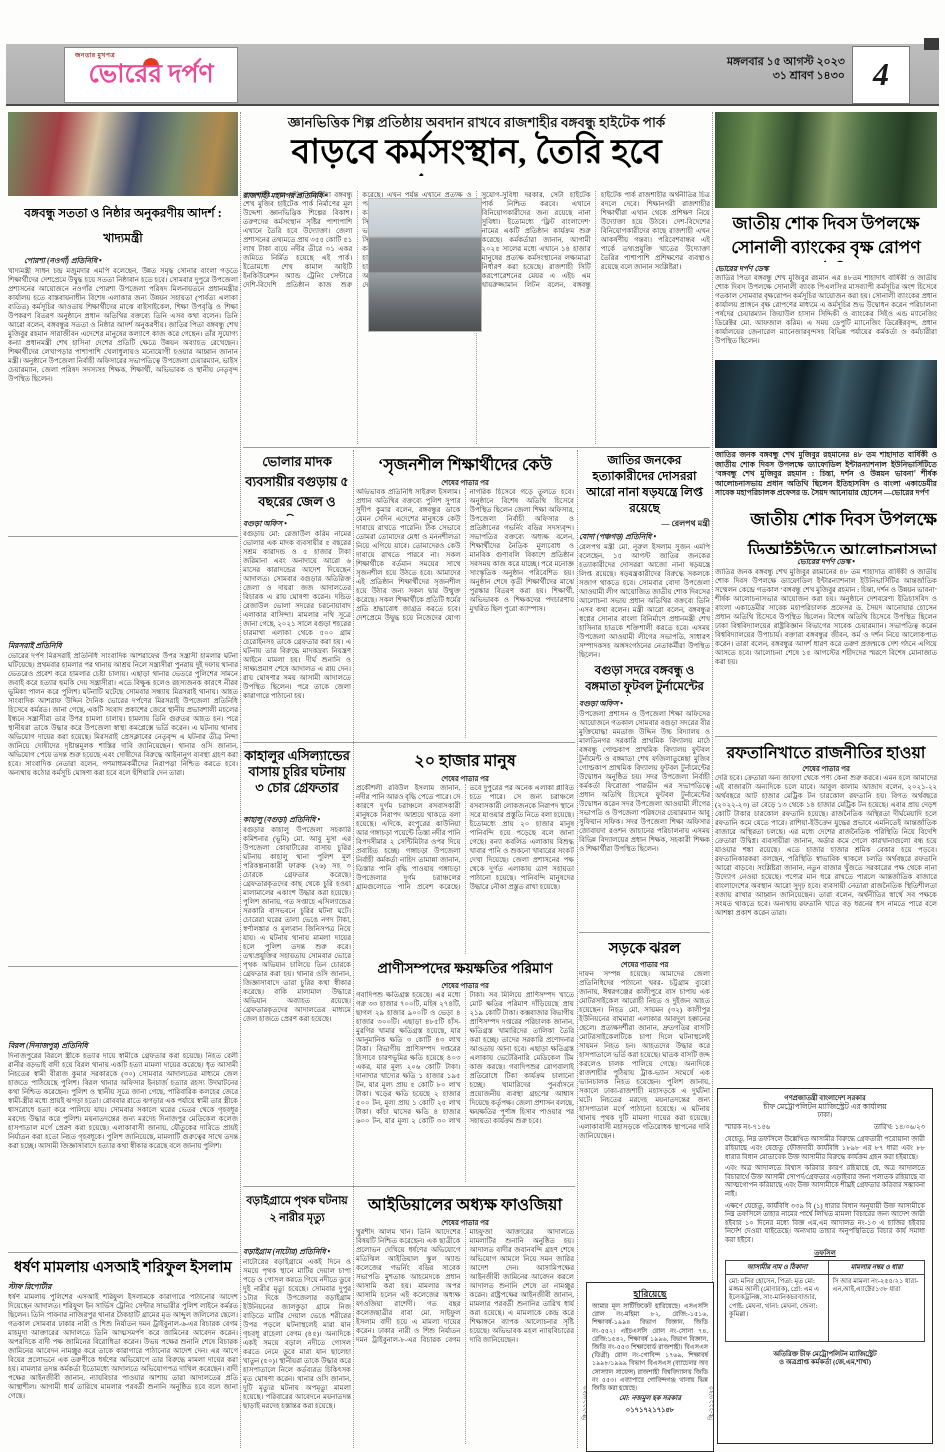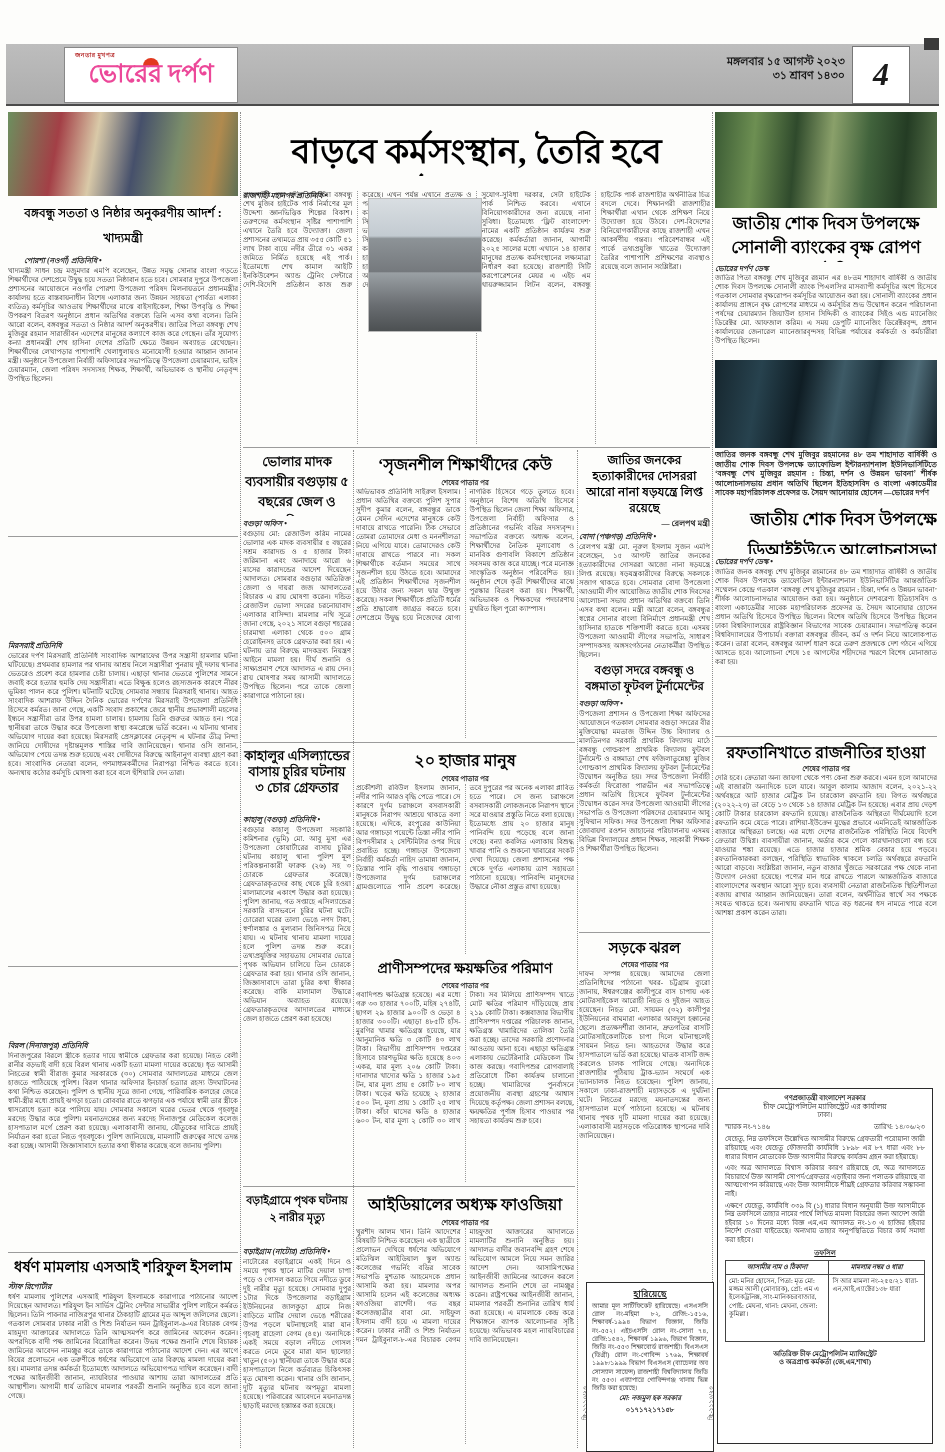--- a/index.html
+++ b/index.html
@@ -78,20 +78,21 @@
 
   <div class="abs hline" style="left:8px;top:966px;width:230px;"></div>
   <div class="abs byline" style="left:8px;top:1040px;width:230px;height:10px;">বিরল (দিনাজপুর) প্রতিনিধি</div>
   <div class="abs body" style="left:8px;top:1052px;width:230px;height:196px;">দিনাজপুরের বিরলে স্ত্রীকে হত্যার দায়ে স্বামীকে গ্রেফতার করা হয়েছে। নিহত বেলী রানীর বড়ভাই বাদী হয়ে বিরল থানায় একটি হত্যা মামলা দায়ের করেছে। ধৃত আসামী নিহতের স্বামী বীরাজ কুমার সরকারকে (৩০) সোমবার আদালতের মাধ্যমে জেল হাজতে পাঠিয়েছে পুলিশ। বিরল থানার অফিসার ইনচার্জ হত্যার রহস্য উদঘাটনের কথা নিশ্চিত করেছেন। পুলিশ ও স্থানীয় সূত্রে জানা গেছে, পারিবারিক কলহের জেরে স্বামী-স্ত্রীর মধ্যে প্রায়ই ঝগড়া হতো। রোববার রাতে ঝগড়ার এক পর্যায়ে স্বামী তার স্ত্রীকে শ্বাসরোধে হত্যা করে পালিয়ে যায়। সোমবার সকালে ঘরের ভেতর থেকে গৃহবধূর মরদেহ উদ্ধার করে পুলিশ। ময়নাতদন্তের জন্য মরদেহ দিনাজপুর মেডিকেল কলেজ হাসপাতাল মর্গে প্রেরণ করা হয়েছে। এলাকাবাসী জানায়, যৌতুকের দাবিতে প্রায়ই নির্যাতন করা হতো নিহত গৃহবধূকে। পুলিশ জানিয়েছে, মামলাটি গুরুত্বের সাথে তদন্ত করা হচ্ছে। আসামী জিজ্ঞাসাবাদে হত্যার কথা স্বীকার করেছে বলে জানায় পুলিশ।</div>
 
   <div class="abs hline" style="left:8px;top:1252px;width:230px;"></div>
   <div class="abs hl" style="left:8px;top:1257px;width:230px;height:22px;font-size:15px;line-height:21px;">ধর্ষণ মামলায় এসআই শরিফুল ইসলাম কারাগারে</div>
   <div class="abs byline" style="left:8px;top:1281px;width:230px;height:10px;">স্টাফ রিপোর্টার</div>
   <div class="abs body" style="left:8px;top:1293px;width:230px;height:151px;">ধর্ষণ মামলায় পুলিশের এসআই শরিফুল ইসলামকে কারাগারে পাঠানোর আদেশ দিয়েছেন আদালত। শরিফুল ইন সার্ভিস ট্রেনিং সেন্টার সাভারীর পুলিশ লাইনে কর্মরত ছিলেন। তিনি পাবনার নাজিরপুর থানার ঠৈকহাটি গ্রামের মৃত আব্দুল জলিলের ছেলে। গতকাল সোমবার ঢাকার নারী ও শিশু নির্যাতন দমন ট্রাইবুনাল-৬-এর বিচারক বেগম মাহমুদা আক্তারের আদালতে তিনি আত্মসমর্পণ করে জামিনের আবেদন করেন। অপরদিকে বাদী পক্ষ জামিনের বিরোধিতা করেন। উভয় পক্ষের শুনানি শেষে বিচারক জামিনের আবেদন নামঞ্জুর করে তাকে কারাগারে পাঠানোর আদেশ দেন। এর আগে বিয়ের প্রলোভনে এক তরুণীকে ধর্ষণের অভিযোগে তার বিরুদ্ধে মামলা দায়ের করা হয়। মামলার তদন্ত কর্মকর্তা ইতোমধ্যে আদালতে অভিযোগপত্র দাখিল করেছেন। বাদী পক্ষের আইনজীবী জানান, ন্যায়বিচার পাওয়ার আশায় তারা আদালতের প্রতি আস্থাশীল। আগামী ধার্য তারিখে মামলার পরবর্তী শুনানি অনুষ্ঠিত হবে বলে জানা গেছে।</div>
 
+  <div class="abs kicker" style="left:243px;top:112px;width:467px;height:18px;">জ্ঞানভিত্তিক শিল্প প্রতিষ্ঠায় অবদান রাখবে রাজশাহীর বঙ্গবন্ধু হাইটেক পার্ক</div>
   <div class="abs hl" style="left:243px;top:130px;width:467px;height:46px;font-size:34px;line-height:44px;">বাড়বে কর্মসংস্থান, তৈরি হবে উদ্যোক্তা</div>
   <div class="abs byline" style="left:243px;top:182px;width:110px;height:10px;margin-top:8px;">রাজশাহী মহানগর প্রতিনিধি •</div>
   <div class="abs body cols4" style="left:243px;top:191px;width:467px;height:253px;">রাজশাহীর পদ্মা নদীর পাড়ঘেঁষা বঙ্গবন্ধু শেখ মুজিব হাইটেক পার্ক নির্মাণের মূল উদ্দেশ্য জ্ঞানভিত্তিক শিল্পের বিকাশ। তরুণদের কর্মসংস্থান সৃষ্টির পাশাপাশি এখানে তৈরি হবে উদ্যোক্তা। জেলা প্রশাসনের তথ্যমতে প্রায় ৩৫৫ কোটি ৫১ লাখ টাকা ব্যয়ে নদীর তীরে ৩১ একর জমিতে নির্মিত হয়েছে এই পার্ক। ইতোমধ্যে শেখ কামাল আইটি ইনকিউবেশন অ্যান্ড ট্রেনিং সেন্টারে দেশি-বিদেশি প্রতিষ্ঠান কাজ শুরু করেছে। এখন পর্যন্ত এখানে প্রত্যক্ষ ও পরোক্ষভাবে প্রায় ১২শ তরুণ-তরুণীর কর্মসংস্থান হয়েছে। এ পার্কে ১০তলা সিলিকন টাওয়ার, একটি সাবস্টেশন ভবন, অত্যাধুনিক প্রশিক্ষণ ল্যাব, সিনেপ্লেক্স ও আন্তর্জাতিক মানের কনভেনশন সেন্টার রয়েছে। বঙ্গবন্ধু হাইটেক পার্ক কর্তৃপক্ষের ব্যবস্থাপনায় ৮২ হাজার বর্গফুটের জয় সিলিকন টাওয়ারে আইটি প্রতিষ্ঠানগুলোকে জায়গা বরাদ্দ দেওয়া হচ্ছে। যে ধরণের কর্মপরিবেশ ও সুযোগ-সুবিধা দরকার, সেটা হাইটেক পার্ক নিশ্চিত করবে। এখানে বিনিয়োগকারীদের জন্য রয়েছে নানা সুবিধা। ইতোমধ্যে ‘ফ্লিট বাংলাদেশ’ নামের একটি প্রতিষ্ঠান কার্যক্রম শুরু করেছে। কর্মকর্তারা জানান, আগামী ২০২৫ সালের মধ্যে এখানে ১৪ হাজার মানুষের প্রত্যক্ষ কর্মসংস্থানের লক্ষ্যমাত্রা নির্ধারণ করা হয়েছে। রাজশাহী সিটি করপোরেশনের মেয়র এ এইচ এম খায়রুজ্জামান লিটন বলেন, বঙ্গবন্ধু হাইটেক পার্ক রাজশাহীর অর্থনীতির চিত্র বদলে দেবে। শিক্ষানগরী রাজশাহীর শিক্ষার্থীরা এখান থেকে প্রশিক্ষণ নিয়ে উদ্যোক্তা হয়ে উঠবে। দেশ-বিদেশের বিনিয়োগকারীদের কাছে রাজশাহী এখন আকর্ষণীয় গন্তব্য। পরিবেশবান্ধব এই পার্কে তথ্যপ্রযুক্তি খাতের উদ্যোক্তা তৈরির পাশাপাশি প্রশিক্ষণের ব্যবস্থাও রয়েছে বলে জানান সংশ্লিষ্টরা।</div>
   <div class="abs" style="left:368px;top:198px;width:112px;height:132px;background:#fff;padding:0;border:1px solid #bbb;">
     <div style="width:100%;height:100%;background:linear-gradient(#d9dee2 0%,#c3cbd1 28%,#8d9397 30%,#75797d 55%,#9aa0a4 56%,#6a6e72 80%,#4c5052 100%);"></div>
   </div>
 
   <div class="abs hline" style="left:243px;top:447px;width:467px;"></div>
 
   <div class="abs hl" style="left:243px;top:452px;width:108px;height:64px;font-size:13px;line-height:20px;">ভোলার মাদক ব্যবসায়ীর বগুড়ায় ৫ বছরের জেল ও জরিমানা</div>
@@ -148,21 +149,21 @@
   <div class="abs sideref" style="left:706px;top:1420px;">বি:-১১১০/২৩</div>
 
   <div class="abs photo" style="left:715px;top:112px;width:222px;height:96px;background:linear-gradient(95deg,#3a5a34 0%,#6d8f52 18%,#2f4a2c 36%,#8aa06a 52%,#41633c 68%,#243c24 84%,#58734a 100%);"></div>
   <div class="abs hl" style="left:715px;top:212px;width:222px;height:50px;font-size:17px;line-height:24px;">জাতীয় শোক দিবস উপলক্ষে সোনালী ব্যাংকের বৃক্ষ রোপণ কর্মসূচি</div>
   <div class="abs byline" style="left:715px;top:263px;width:222px;height:10px;">ভোরের দর্পণ ডেস্ক</div>
   <div class="abs body" style="left:715px;top:274px;width:222px;height:84px;">জাতির পিতা বঙ্গবন্ধু শেখ মুজিবুর রহমান এর ৪৮তম শাহাদাৎ বার্ষিকী ও জাতীয় শোক দিবস উপলক্ষে সোনালী ব্যাংক পিএলসি'র মাসব্যাপী কর্মসূচির অংশ হিসেবে গতকাল সোমবার বৃক্ষরোপন কর্মসূচির আয়োজন করা হয়। সোনালী ব্যাংকের প্রধান কার্যালয় প্রাঙ্গনে বৃক্ষ রোপণের মাধ্যমে এ কর্মসূচির শুভ উদ্বোধন করেন পরিচালনা পর্ষদের চেয়ারম্যান জিয়াউল হাসান সিদ্দিকী ও ব্যাংকের সিইও এন্ড ম্যানেজিং ডিরেক্টর মো. আফজাল করিম। এ সময় ডেপুটি ম্যানেজিং ডিরেক্টরবৃন্দ, প্রধান কার্যালয়ের জেনারেল ম্যানেজারবৃন্দসহ বিভিন্ন পর্যায়ের কর্মকর্তা ও কর্মচারীরা উপস্থিত ছিলেন।</div>
   <div class="abs photo" style="left:715px;top:360px;width:222px;height:88px;background:linear-gradient(100deg,#16262e 0%,#27424e 20%,#0f1d24 38%,#3d5a66 55%,#1b303a 70%,#4e6b77 86%,#122028 100%);"></div>
   <div class="abs caption" style="left:715px;top:450px;width:222px;height:52px;">জাতির জনক বঙ্গবন্ধু শেখ মুজিবুর রহমানের ৪৮ তম শাহাদাত বার্ষিকী ও জাতীয় শোক দিবস উপলক্ষে ড্যাফোডিল ইন্টারন্যাশনাল ইউনিভার্সিটিতে ‘বঙ্গবন্ধু শেখ মুজিবুর রহমান : চিন্তা, দর্শন ও উন্নয়ন ভাবনা’ শীর্ষক আলোচনাসভায় প্রধান অতিথি ছিলেন ইতিহাসবিদ ও বাংলা একাডেমীর সাবেক মহাপরিচালক প্রফেসর ড. সৈয়দ আনোয়ার হোসেন    —ভোরের দর্পণ</div>
 
   <div class="abs hl" style="left:715px;top:504px;width:222px;height:50px;font-size:17px;line-height:31px;text-align:right;">জাতীয় শোক দিবস উপলক্ষে ডিআইইউতে আলোচনাসভা</div>
-  <div class="abs byline" style="left:715px;top:556px;width:222px;height:10px;">ভোরের দর্পণ ডেস্ক •</div>
+  <div class="abs byline" style="left:715px;top:556px;width:222px;height:10px;text-align:center;">ভোরের দর্পণ ডেস্ক •</div>
   <div class="abs body" style="left:715px;top:568px;width:222px;height:164px;">জাতির জনক বঙ্গবন্ধু শেখ মুজিবুর রহমানের ৪৮ তম শাহাদাত বার্ষিকী ও জাতীয় শোক দিবস উপলক্ষে ড্যাফোডিল ইন্টারন্যাশনাল ইউনিভার্সিটির আন্তর্জাতিক সম্মেলন কেন্দ্রে গতকাল ‘বঙ্গবন্ধু শেখ মুজিবুর রহমান : চিন্তা, দর্শন ও উন্নয়ন ভাবনা’ শীর্ষক আলোচনাসভার আয়োজন করা হয়। অনুষ্ঠানে দেশবরেণ্য ইতিহাসবিদ ও বাংলা একাডেমীর সাবেক মহাপরিচালক প্রফেসর ড. সৈয়দ আনোয়ার হোসেন প্রধান অতিথি হিসেবে উপস্থিত ছিলেন। বিশেষ অতিথি হিসেবে উপস্থিত ছিলেন ঢাকা বিশ্ববিদ্যালয়ের রাষ্ট্রবিজ্ঞান বিভাগের সাবেক চেয়ারম্যান। সভাপতিত্ব করেন বিশ্ববিদ্যালয়ের উপাচার্য। বক্তারা বঙ্গবন্ধুর জীবন, কর্ম ও দর্শন নিয়ে আলোকপাত করেন। তারা বলেন, বঙ্গবন্ধুর আদর্শ ধারণ করে তরুণ প্রজন্মকে দেশ গঠনে এগিয়ে আসতে হবে। আলোচনা শেষে ১৫ আগস্টের শহীদদের স্মরণে বিশেষ মোনাজাত করা হয়।</div>
 
   <div class="abs hline" style="left:715px;top:736px;width:222px;"></div>
   <div class="abs hl" style="left:715px;top:740px;width:222px;height:22px;font-size:16px;">রফতানিখাতে রাজনীতির হাওয়া</div>
   <div class="abs cont" style="left:715px;top:763px;width:222px;height:9px;">শেষের পাতার পর</div>
   <div class="abs body" style="left:715px;top:774px;width:222px;height:309px;">দেরি হবে। ক্রেতারা অন্য জায়গা থেকে পণ্য কেনা শুরু করবে। এমন হলে আমাদের এই বাজারটা অন্যদিকে চলে যাবে। আবুল কালাম আজাদ বলেন, ২০২১-২২ অর্থবছরে আট হাজার মেট্রিক টন চারকোল রফতানি হয়। বিগত অর্থবছরে (২০২২-২৩) তা বেড়ে ১৩ থেকে ১৪ হাজার মেট্রিক টন হয়েছে। এবার প্রায় দেড়শ কোটি টাকার চারকোল রফতানি হয়েছে। রাজনৈতিক অস্থিরতা দীর্ঘমেয়াদি হলে রফতানি কমে যেতে পারে। রাশিয়া-ইউক্রেন যুদ্ধের প্রভাবে এমনিতেই আন্তর্জাতিক বাজারে অস্থিরতা চলছে। এর মধ্যে দেশের রাজনৈতিক পরিস্থিতি নিয়ে বিদেশি ক্রেতারা উদ্বিগ্ন। ব্যবসায়ীরা জানান, অর্ডার কমে গেলে কারখানাগুলো বন্ধ হয়ে যাওয়ার শঙ্কা রয়েছে। এতে হাজার হাজার শ্রমিক বেকার হয়ে পড়বে। রফতানিকারকরা বলছেন, পরিস্থিতি স্বাভাবিক থাকলে চলতি অর্থবছরে রফতানি আরো বাড়বে। সংশ্লিষ্টরা জানান, নতুন বাজার খুঁজতে সরকারের পক্ষ থেকে নানা উদ্যোগ নেওয়া হয়েছে। পণ্যের মান ধরে রাখতে পারলে আন্তর্জাতিক বাজারে বাংলাদেশের অবস্থান আরো সুদৃঢ় হবে। ব্যবসায়ী নেতারা রাজনৈতিক স্থিতিশীলতা বজায় রাখার আহ্বান জানিয়েছেন। তারা বলেন, অর্থনীতির স্বার্থে সব পক্ষকে সংযত থাকতে হবে। অন্যথায় রফতানি খাতে বড় ধরনের ধস নামতে পারে বলে আশঙ্কা প্রকাশ করেন তারা।</div>
 
   <div class="abs noticebox" style="left:717px;top:1088px;width:216px;height:356px;padding:5px 7px;box-sizing:border-box;">
     <div class="legal legal-c" style="font-weight:bold;">গণপ্রজাতন্ত্রী বাংলাদেশ সরকার</div>
     <div class="legal legal-c" style="font-size:7.6px;">চীফ মেট্রোপলিটন ম্যাজিস্ট্রেট এর কার্যালয়</div>

